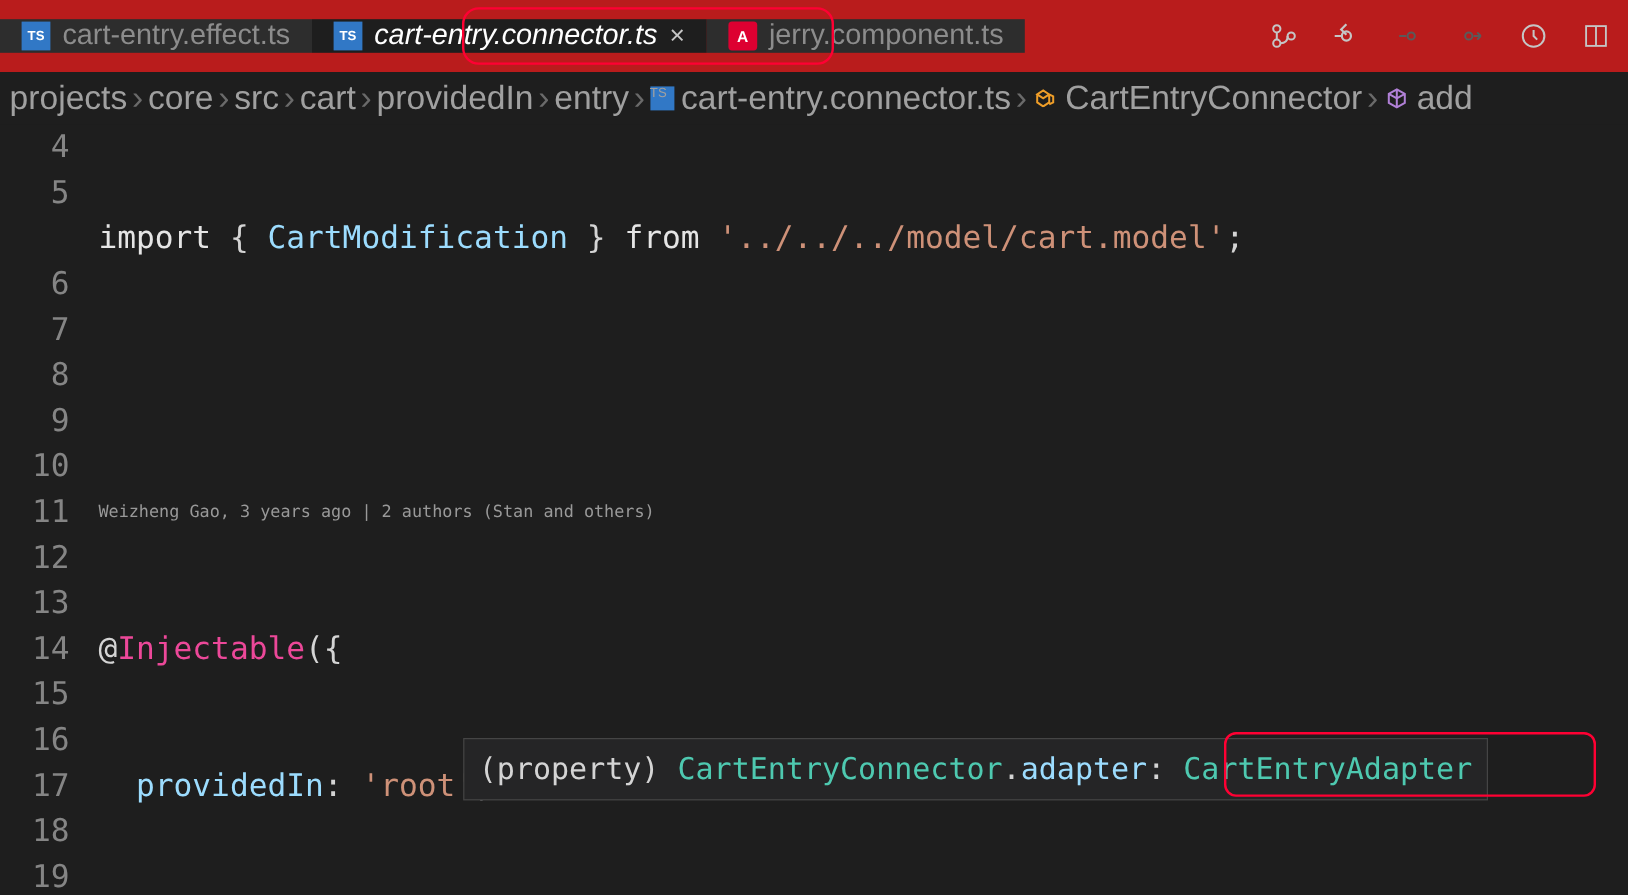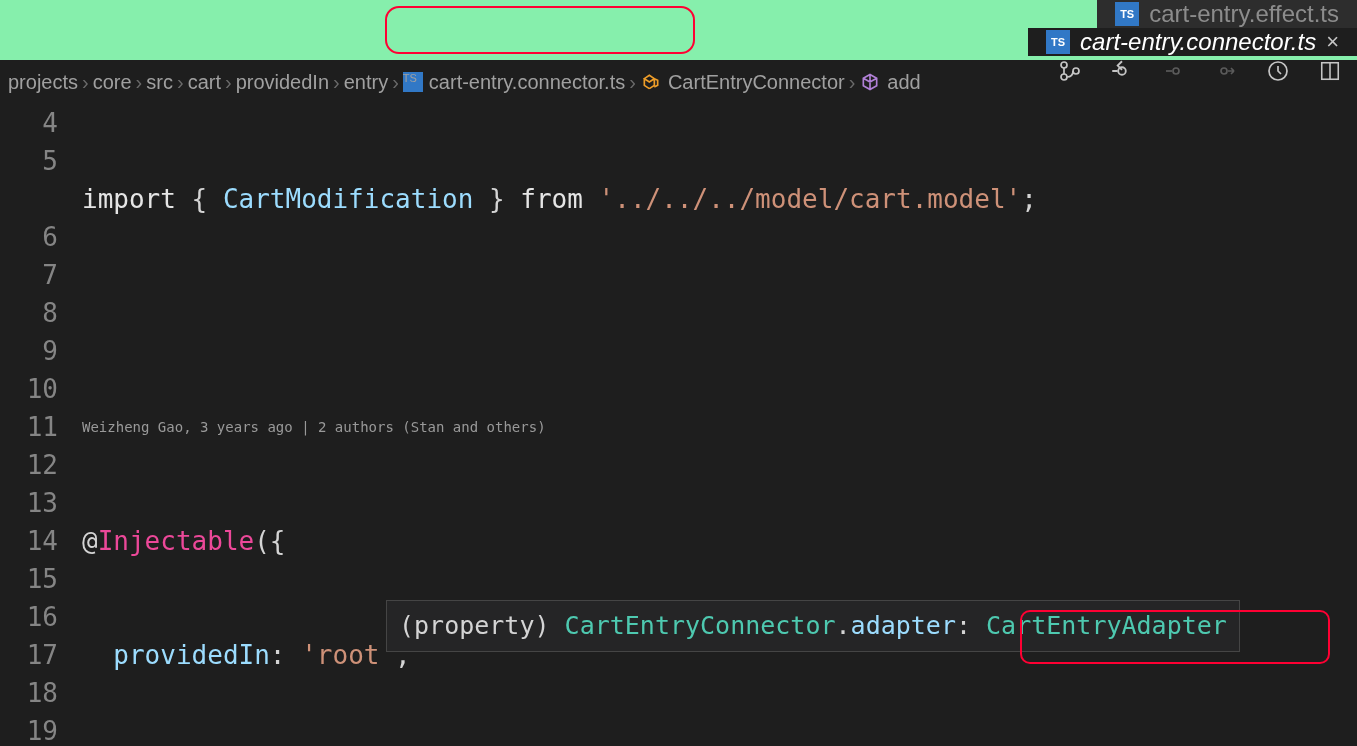--- a/index.html
+++ b/index.html
@@ -7,24 +7,23 @@
     background: #1e1e1e;
     color: #d4d4d4;
     font-family: "Segoe UI", -apple-system, sans-serif;
     width: 1357px;
     height: 746px;
     overflow: hidden;
   }
   
   .tabs {
     display: flex;
-    align-items: flex-end;
+    align-items: center;
     height: 60px;
-    background: #86efac;
-    flex-direction: column;
+    background: #b91c1c;
   }
   .tab {
     display: flex;
     align-items: center;
     padding: 0 18px;
     gap: 10px;
     font-size: 24px;
     color: #8c8c8c;
     background: #2d2d2d;
     cursor: pointer;
@@ -83,21 +82,21 @@
     cursor: pointer;
   }
   .tool-ic.dim { color: #5a5a5a; }
   
   .breadcrumb {
     display: flex;
     align-items: center;
     gap: 4px;
     height: 44px;
     padding: 0 8px;
-    font-size: 20px;
+    font-size: 28px;
     color: #a0a0a0;
     background: #1e1e1e;
   }
   .crumb { display: flex; align-items: center; gap: 6px; cursor: pointer; }
   .crumb .ic { display:inline-flex; width:22px; height:22px; align-items:center; justify-content:center;}
   .sep { color: #6a6a6a; }
   
   .editor {
     display: flex;
     font-family: Consolas, monospace;
@@ -125,21 +124,21 @@
   .kw { color: #e5e5e5; }
   .type { color: #4ec9b0; }
   .str { color: #ce9178; }
   .var { color: #9cdcfe; }
   .pun { color: #d4d4d4; }
   .dec { color: #ec4899; }
   
   .hover-tip {
     position: absolute;
     left: 386px;
-    top: 496px;
+    top: 511px;
     background: #252526;
     border: 1px solid #454545;
     padding: 6px 12px;
     font-family: Consolas, monospace;
     font-size: 25px;
     color: #d4d4d4;
     z-index: 50;
     white-space: nowrap;
   }
   .tip-highlight {
@@ -159,20 +158,24 @@
 
 <div class="tabs">
   <div class="tab">
     <span class="lang-icon ts"></span>
     <span>cart-entry.effect.ts</span>
   </div>
   <div class="tab active">
     <span class="lang-icon ts"></span>
     <span>cart-entry.connector.ts</span>
     <span class="close">×</span>
+  </div>
+  <div class="tab">
+    <span class="lang-icon ng"></span>
+    <span>jerry.component.ts</span>
   </div>
 
   <div class="toolbar-icons">
     <span class="tool-ic">
       <svg width="24" height="24" viewBox="0 0 24 24" fill="none" stroke="currentColor" stroke-width="1.7">
           <circle cx="6" cy="6" r="3"></circle>
           <circle cx="6" cy="18" r="3"></circle>
           <circle cx="18" cy="12" r="3"></circle>
           <path d="M6 9v6M9 18c4 0 6-2 6-6"></path>
         </svg>

